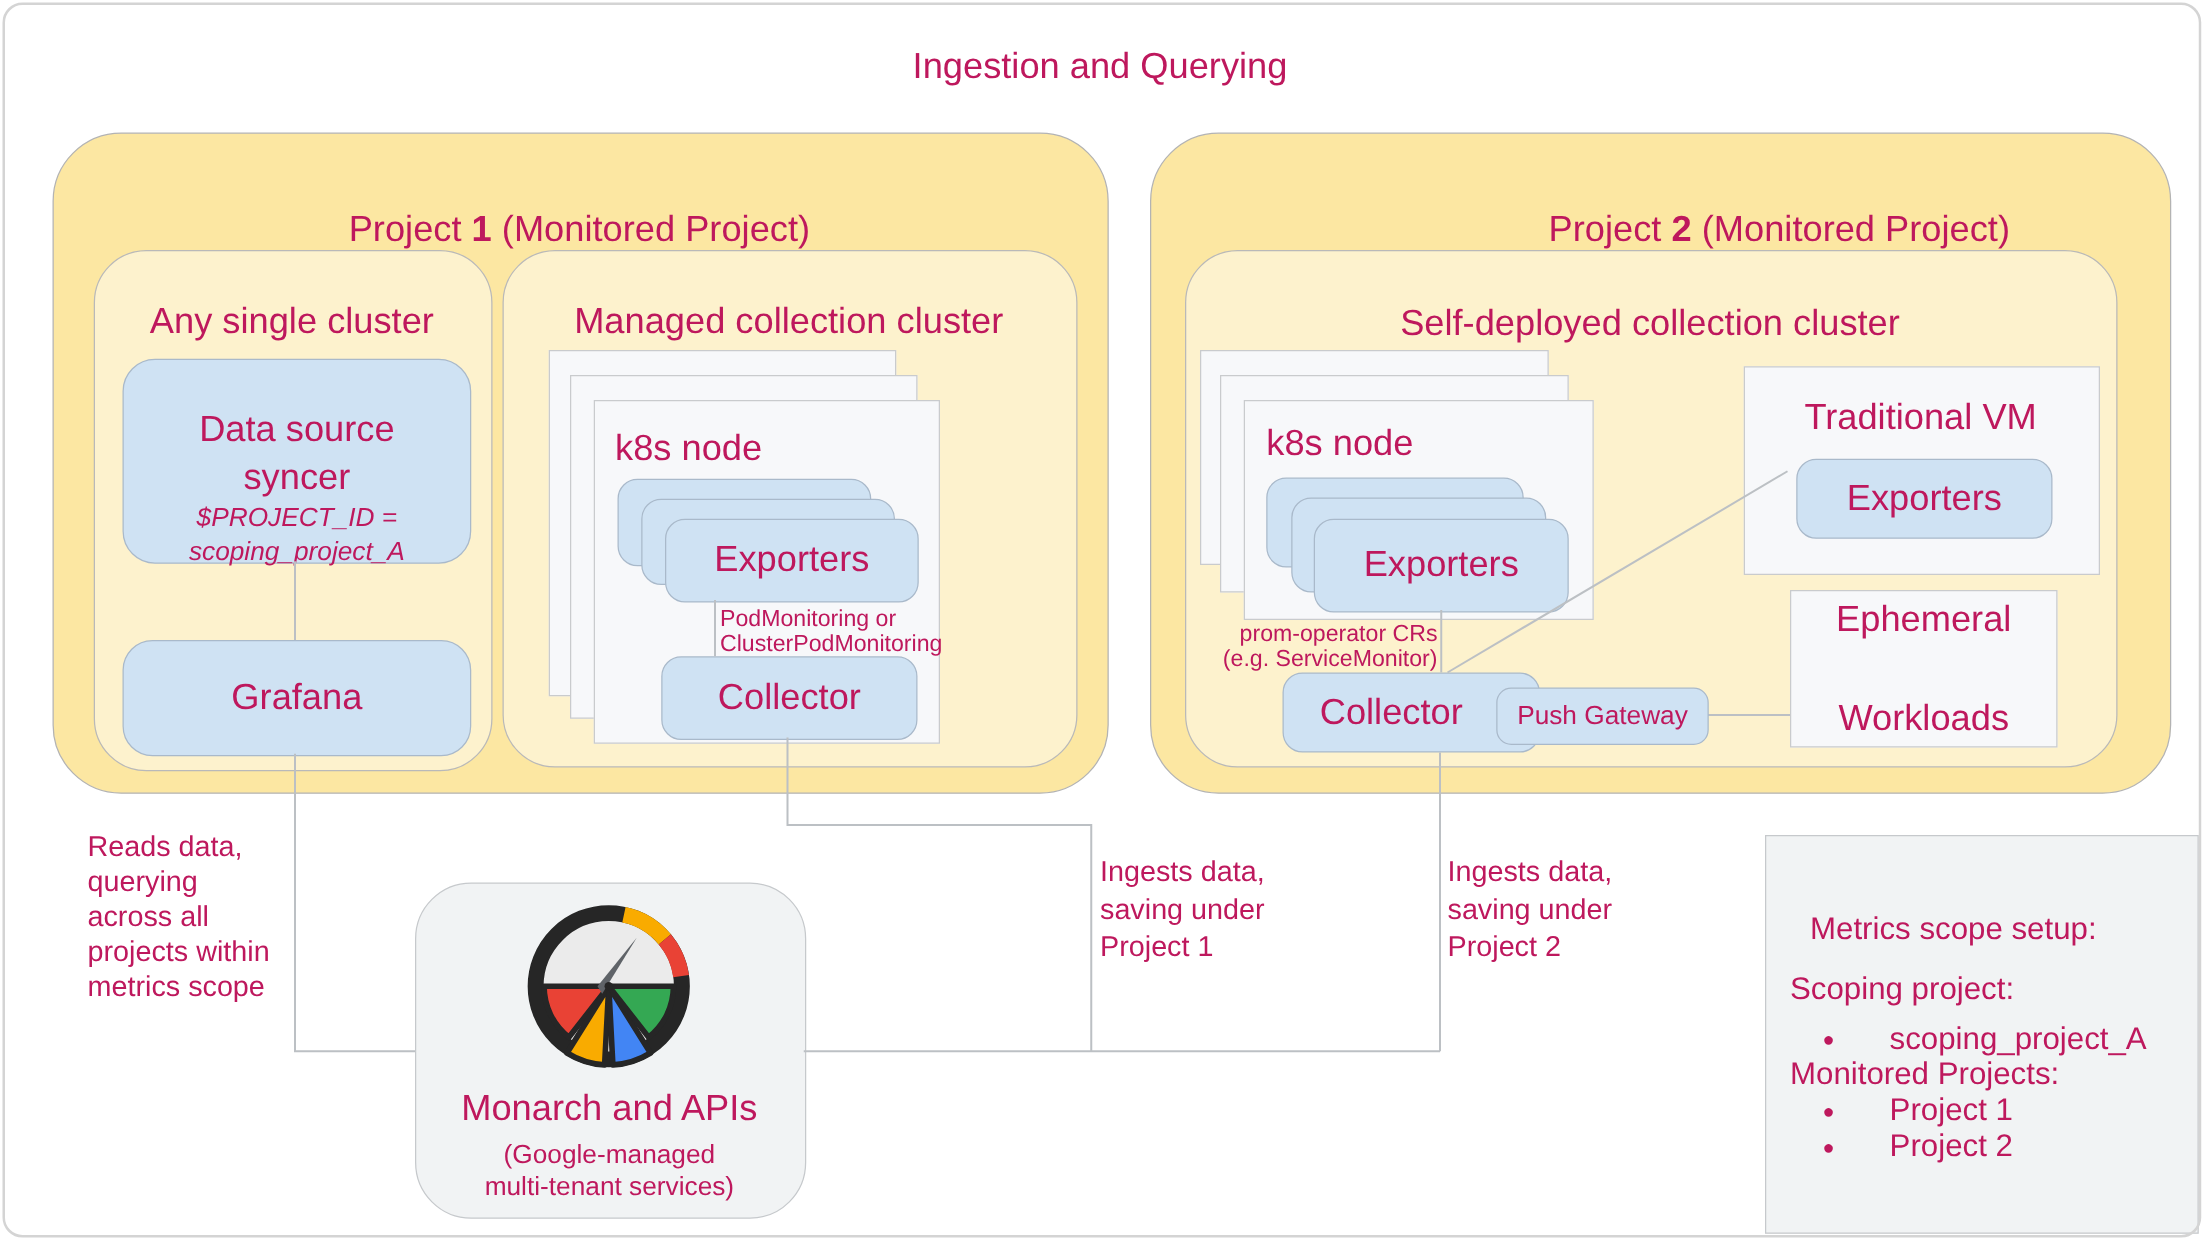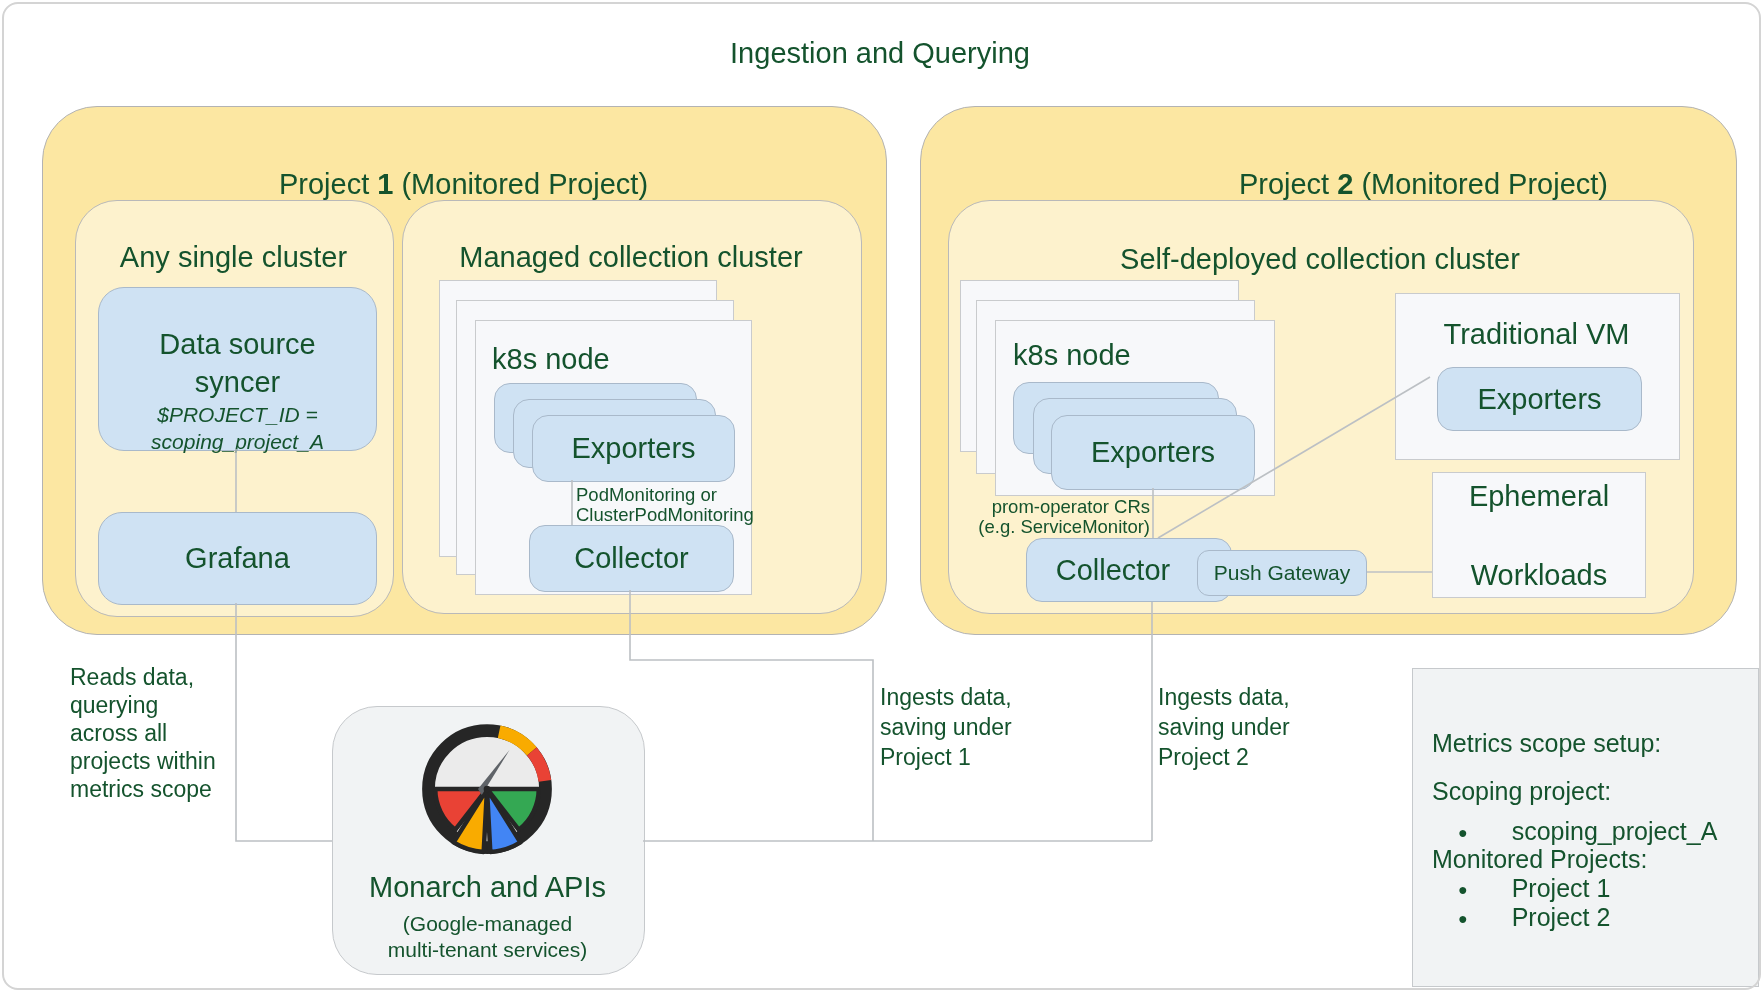--- a/index.html
+++ b/index.html
@@ -1,18 +1,18 @@
 <!DOCTYPE html>
 <html><head>
 <meta charset="utf-8">
 <style>
   html,body{margin:0;padding:0;background:#ffffff;}
   #canvas{
     position:relative;width:1763px;height:992px;background:#ffffff;overflow:hidden;
-    font-family:"Liberation Sans", sans-serif;color:#14532d;
+    font-family:"Liberation Sans", sans-serif;color:#be185d;
   }
   .frame{position:absolute;left:2px;top:2px;right:2px;bottom:2px;border:2px solid #d4d4d4;border-radius:16px;pointer-events:none;}
   .abs{position:absolute;}
   .ctr{display:flex;align-items:center;justify-content:center;text-align:center;}
   .col{display:flex;flex-direction:column;align-items:center;justify-content:center;text-align:center;}
   .proj{background:#fce7a2;border:1.5px solid #b3b3b3;border-radius:55px;}
   .subcluster{background:#fdf2cd;border:1.5px solid #b9b9b9;border-radius:42px;}
   .bluebox{background:#cfe2f3;border:1.5px solid #a9b9ca;}
   .whitebox{background:#f7f8fa;border:1.5px solid #c9cbcd;}
   .graybox{background:#f1f3f4;border:1.5px solid #c6c9cc;}
@@ -133,21 +133,21 @@
     <div>Project 1</div>
   </div>
 
   <div class="abs ann" style="left:1158px;top:682px;width:200px;line-height:30px;">
     <div>Ingests data,</div>
     <div>saving under</div>
     <div>Project 2</div>
   </div>
 
   <div class="abs graybox" style="left:1412px;top:668px;width:345px;height:317px;"></div>
-  <div class="mtx-line" style="top:729px;">Metrics scope setup:</div>
+  <div class="mtx-line" style="top:729px;margin-left:16px;">Metrics scope setup:</div>
   <div class="mtx-line" style="top:777px;">Scoping project:</div>
   <div class="mtx-bullet-line" style="left:1458px;top:817px;"><span class="bullet">●</span><span style="margin-left:44px;">scoping_project_A</span></div>
   <div class="mtx-line" style="top:845px;">Monitored Projects:</div>
   <div class="mtx-bullet-line" style="left:1458px;top:874px;"><span class="bullet">●</span><span style="margin-left:44px;">Project 1</span></div>
   <div class="mtx-bullet-line" style="left:1458px;top:903px;"><span class="bullet">●</span><span style="margin-left:44px;">Project 2</span></div>
 
   <svg class="lines" width="1763" height="992">
 
     <line x1="236" y1="449" x2="236" y2="512" stroke="#bcc0c4" stroke-width="1.6"></line>
 

